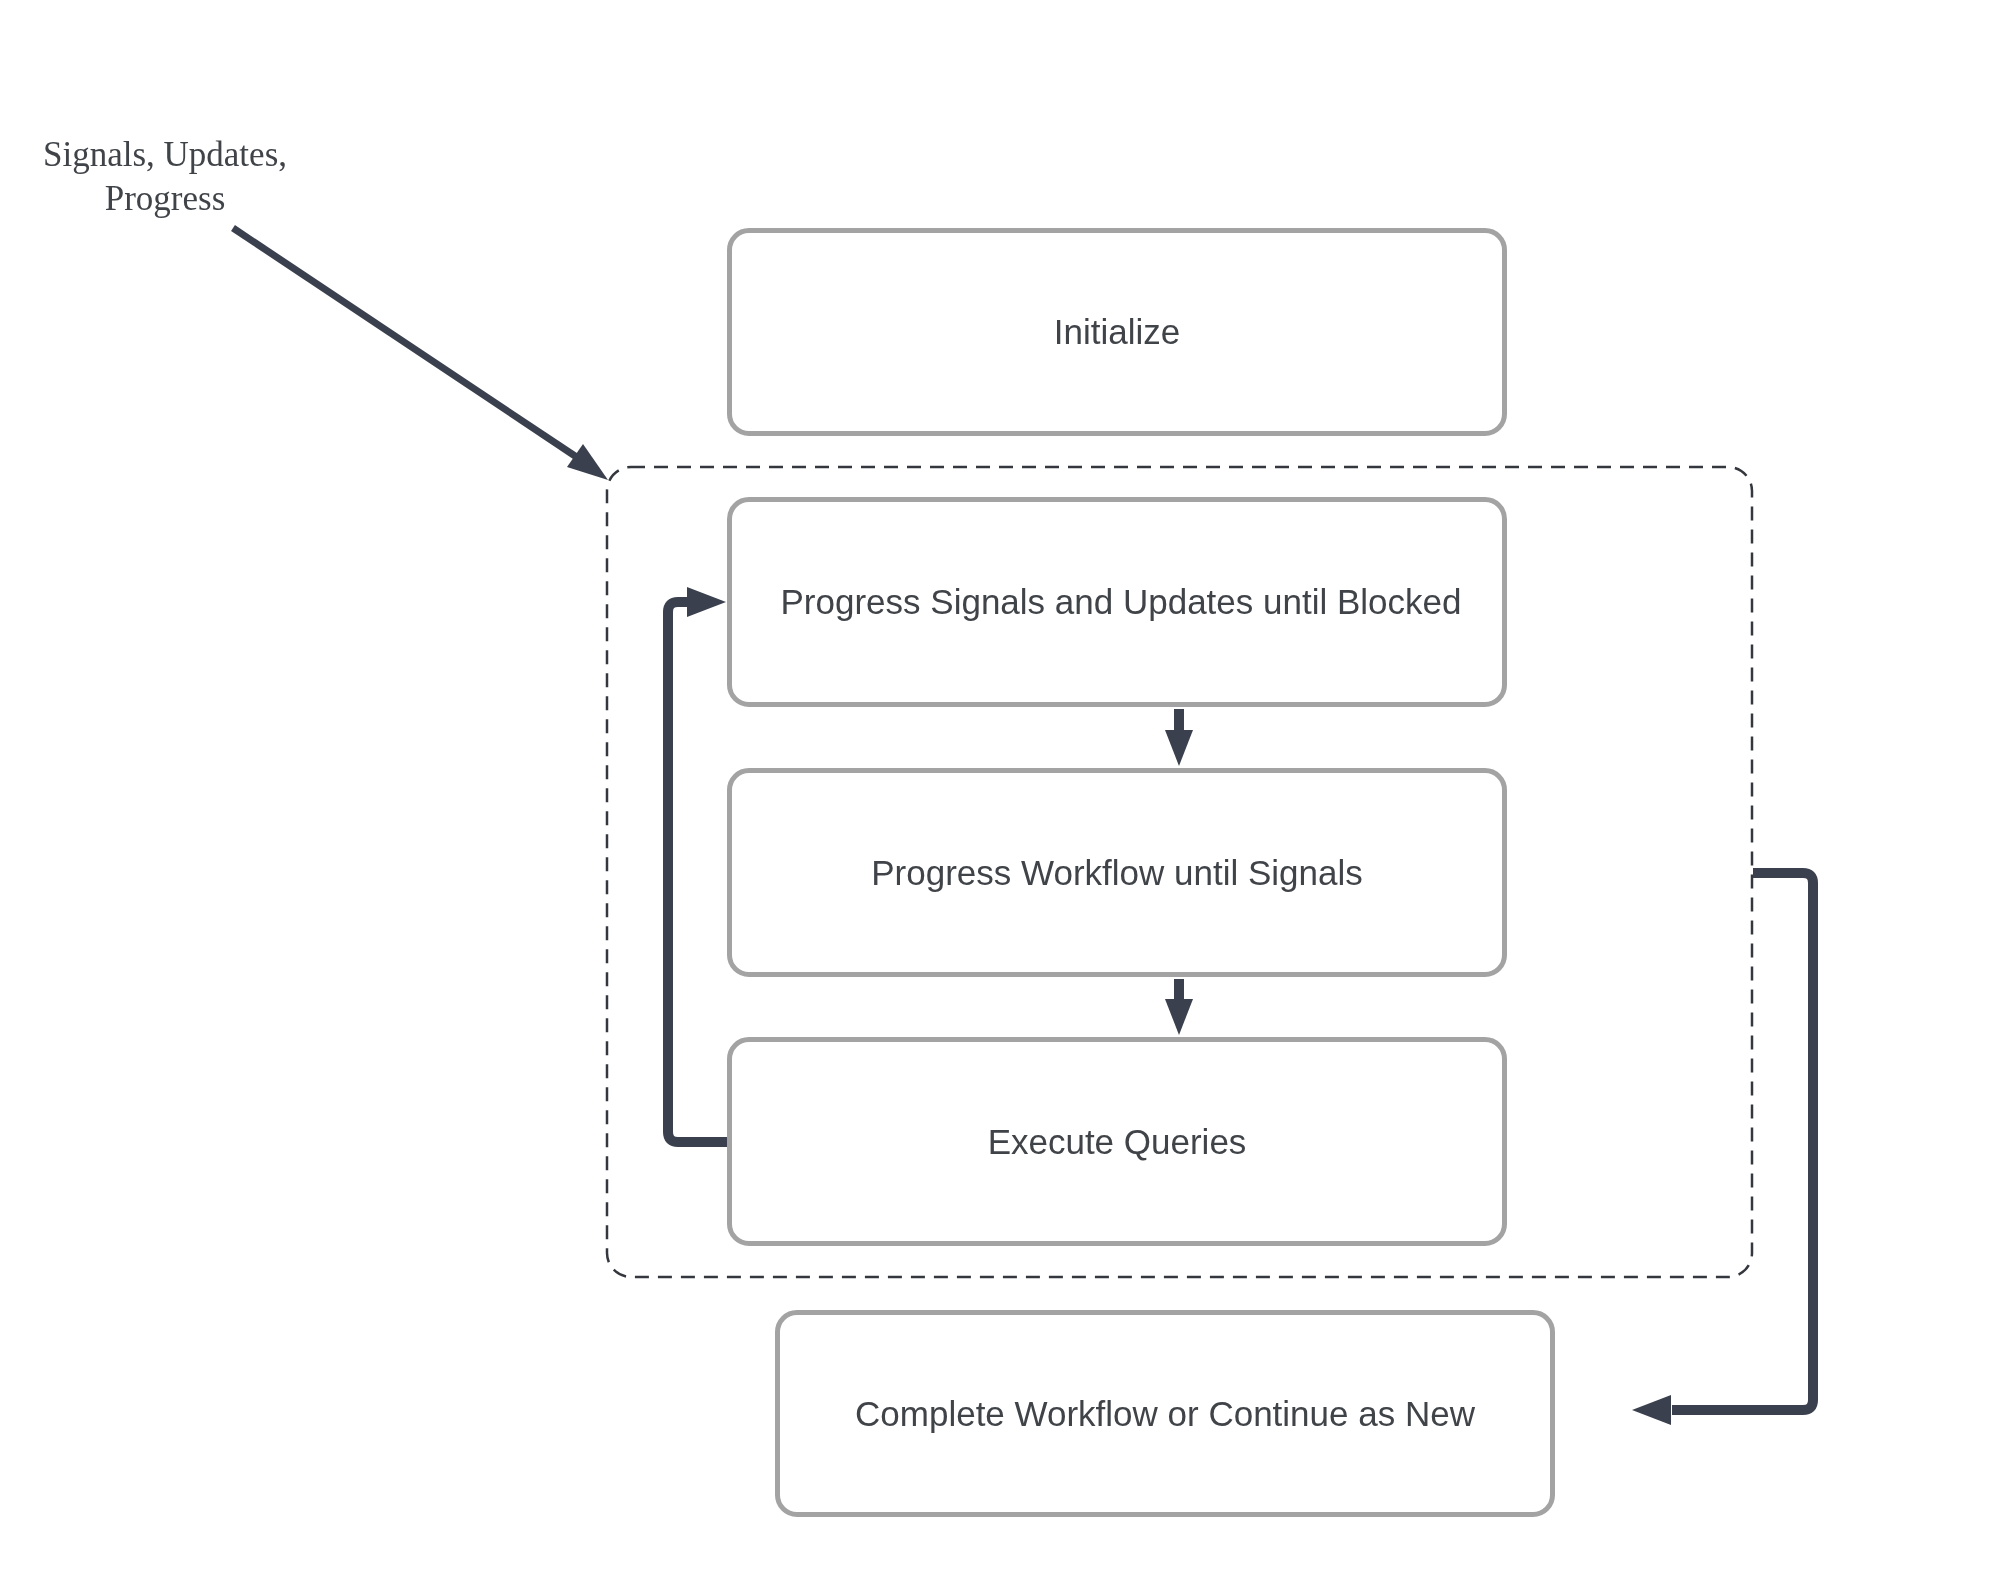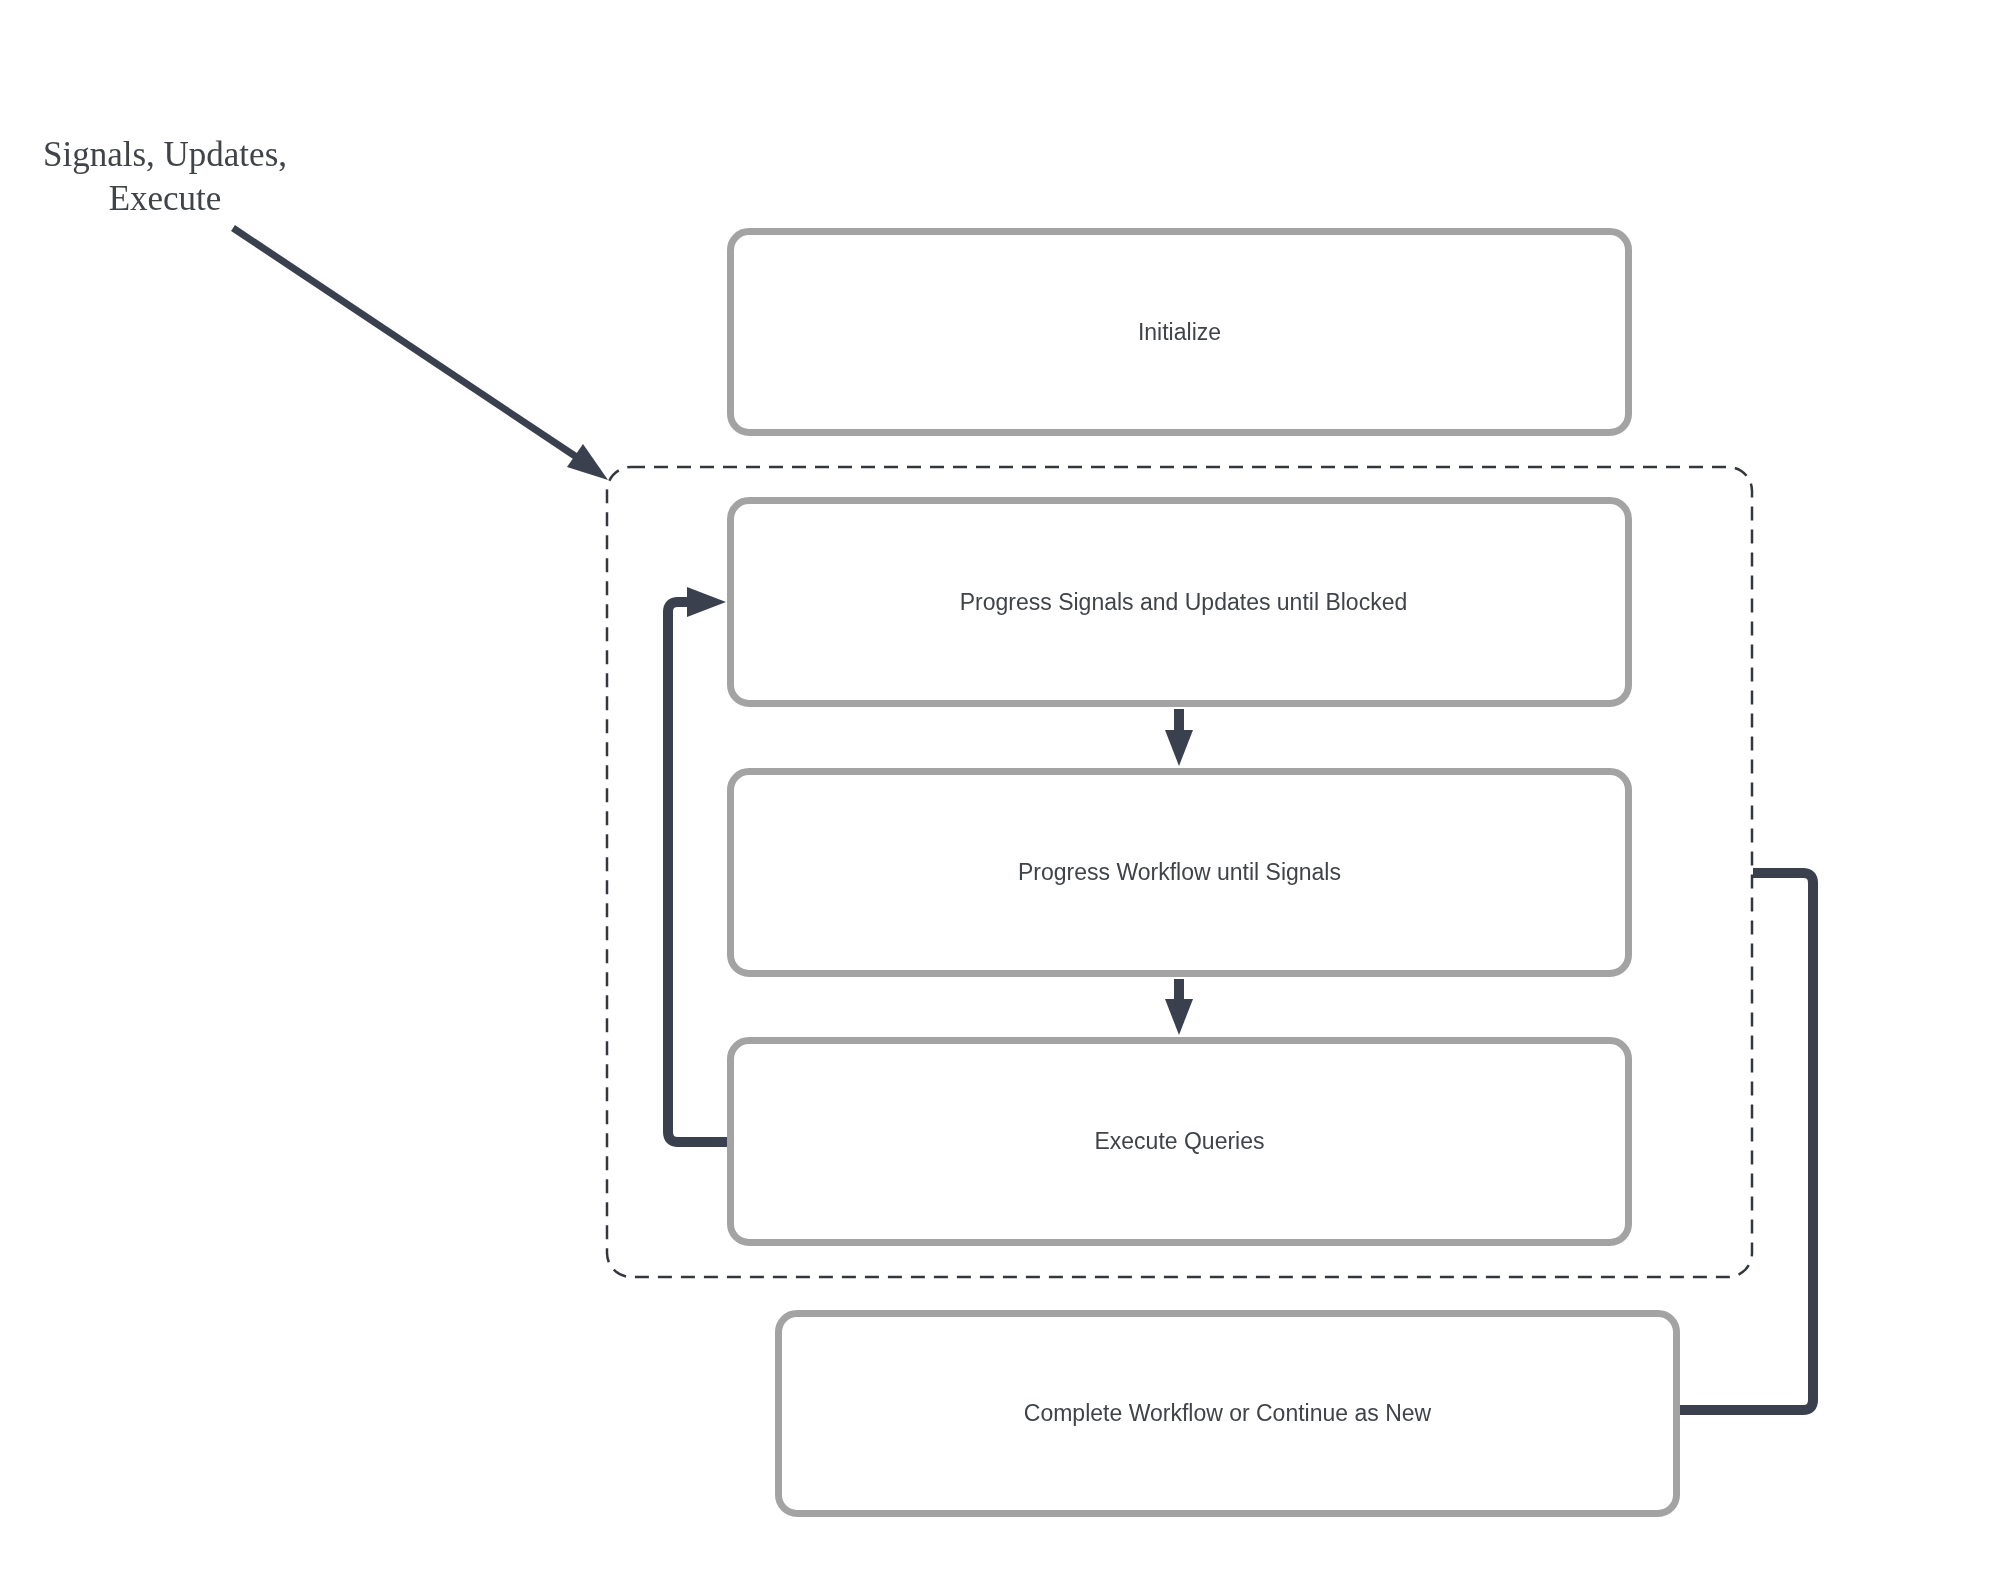--- a/index.html
+++ b/index.html
@@ -40,47 +40,47 @@
     text-align: center;
     font-size: 35px;
     line-height: 44px;
     color: #404449;
     white-space: nowrap;
     font-family: Liberation Serif, serif;
   }
   .node {
     position: absolute;
     left: 727px;
-    width: 905px;
+    width: 780px;
     box-sizing: border-box;
     background: #ffffff;
-    border: 7px solid #a3a3a3;
+    border: 5px solid #a3a3a3;
     border-radius: 22px;
     display: flex;
     align-items: center;
     justify-content: center;
     text-align: center;
-    font-size: 23px;
+    font-size: 35px;
     color: #404449;
   }
   .node-initialize        { top: 228px;  height: 208px; }
   .node-progress-signals  { top: 497px;  height: 210px; padding-left: 8px; }
   .node-progress-workflow { top: 768px;  height: 209px; }
   .node-execute-queries   { top: 1037px; height: 209px; }
   .node-complete          { top: 1310px; height: 207px; margin-left: 48px; }
 </style>
 </head>
 <body>
 
 <div class="canvas">
 
 
   <div class="ext-label">
     <div>Signals, Updates,</div>
-    <div>Execute</div>
+    <div>Progress</div>
   </div>
 
   <svg class="connector-layer" viewBox="0 0 2006 1576" xmlns="http://www.w3.org/2000/svg">
 
     <rect x="607" y="467" width="1145" height="810" rx="24" fill="none" stroke="#34383e" stroke-width="2.5" stroke-dasharray="14 9"></rect>
 
     <g>
       <line x1="233" y1="228" x2="578" y2="458" stroke="#3a404d" stroke-width="7"></line>
       <polygon points="608,480 567,467 583,444" fill="#3a404d"></polygon>
     </g>

